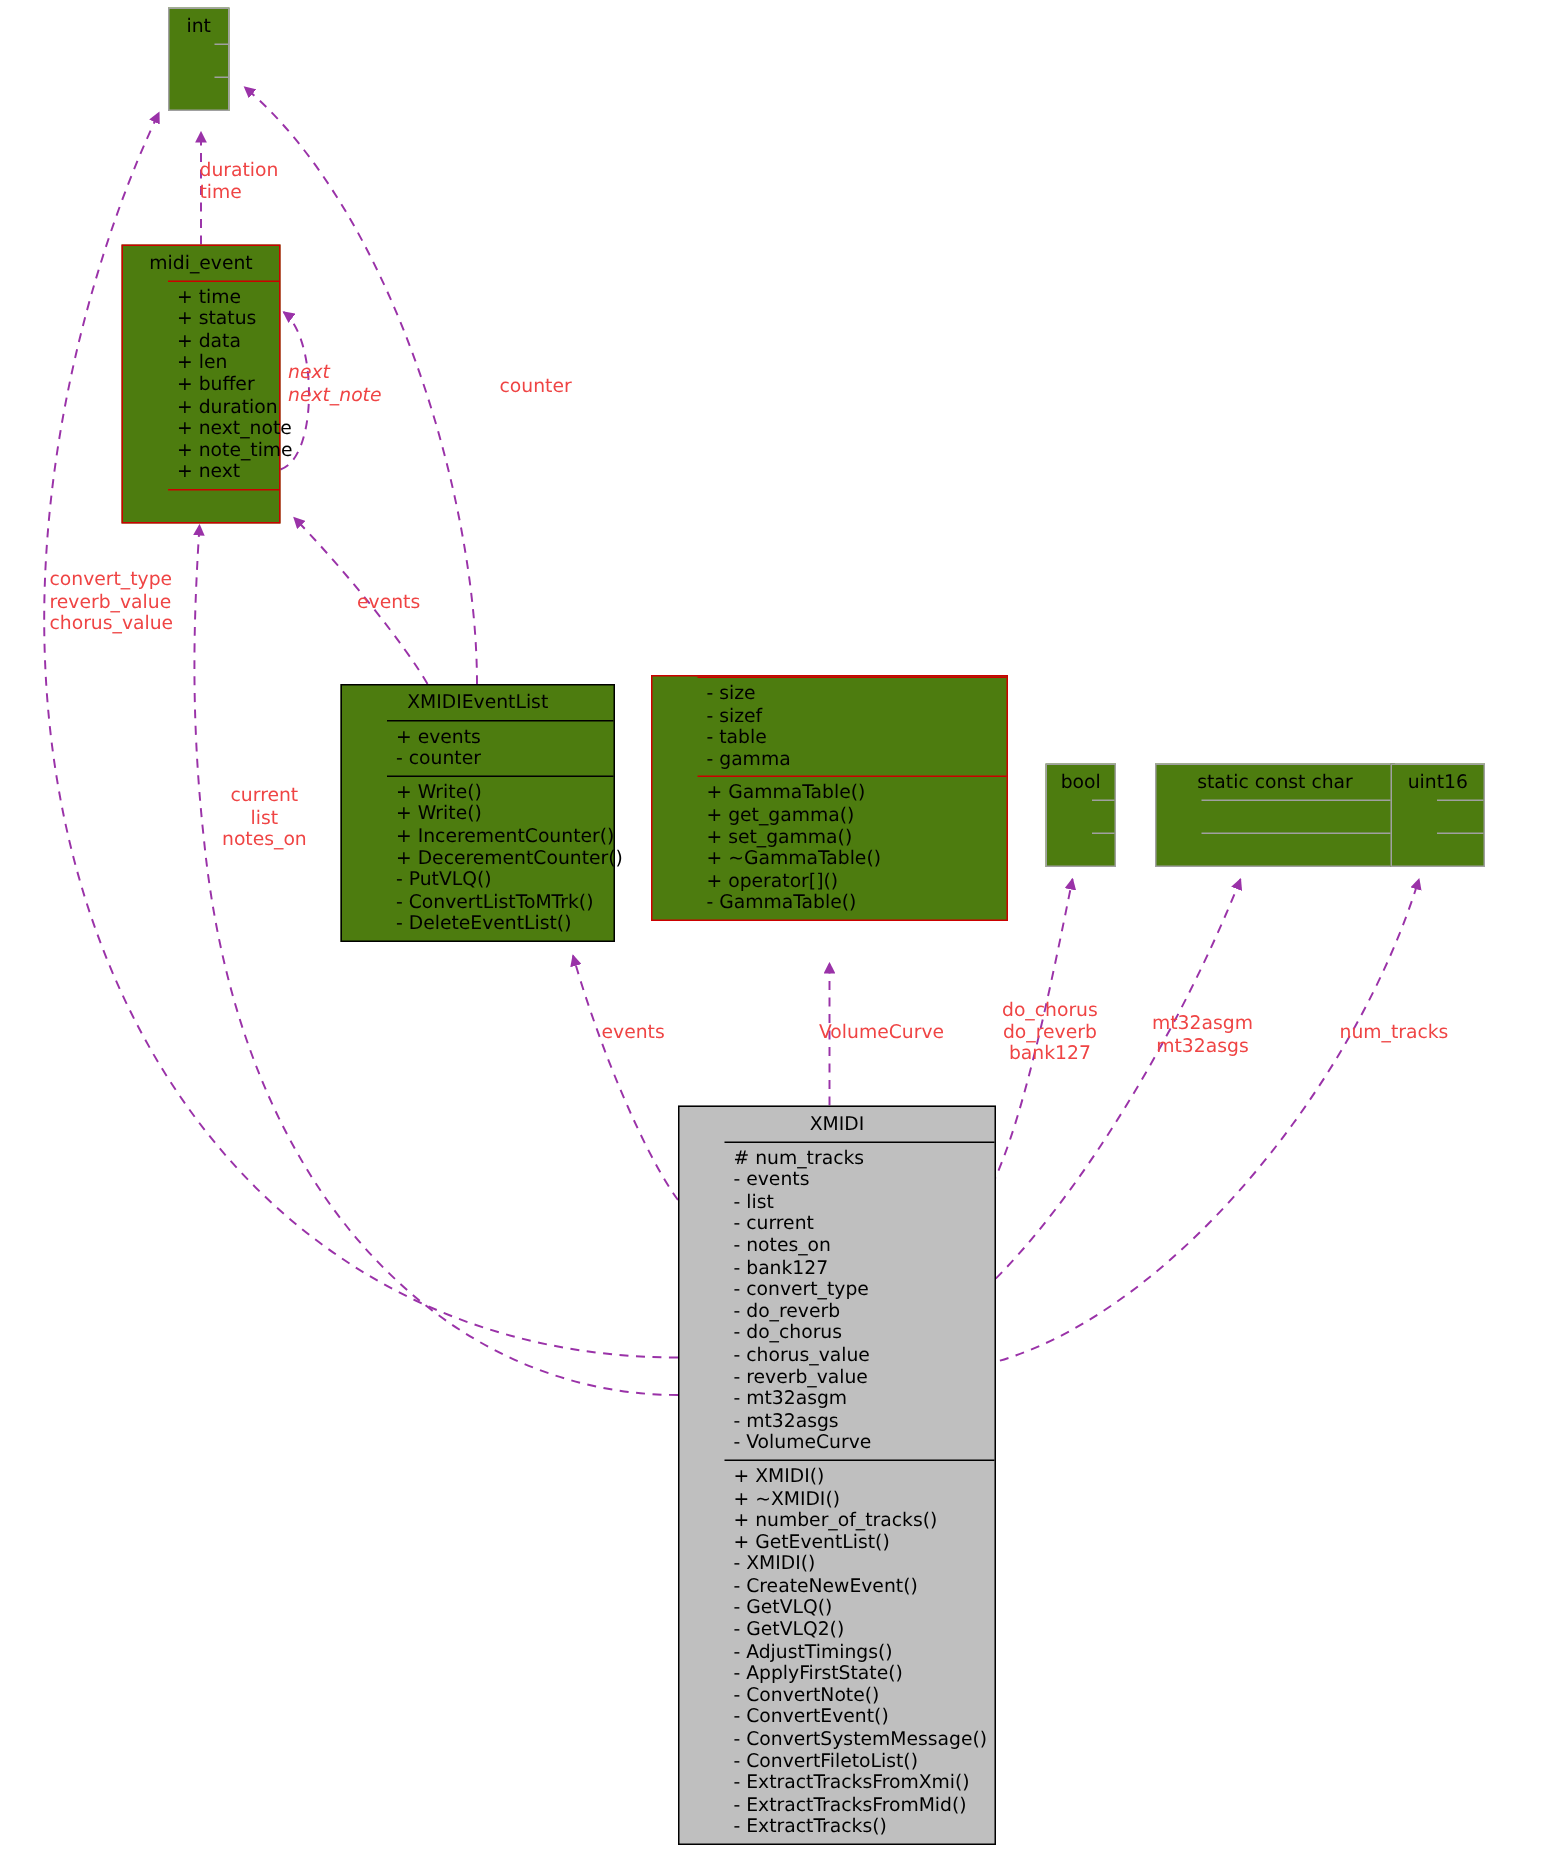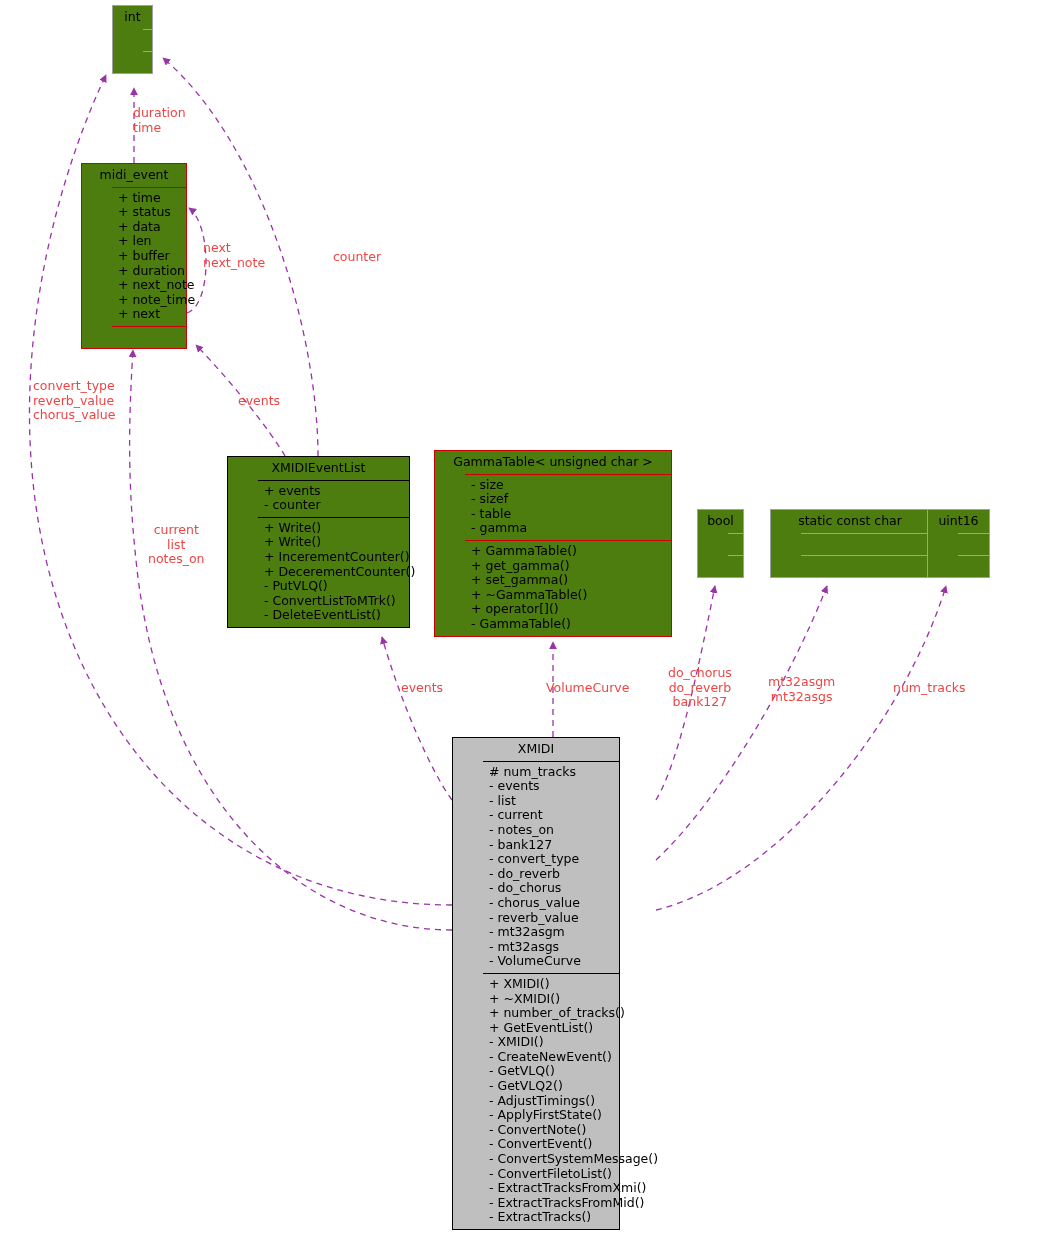--- a/index.html
+++ b/index.html
@@ -146,21 +146,20 @@
       <div class="row">+ Write()</div>
       <div class="row">+ IncerementCounter()</div>
       <div class="row">+ DecerementCounter()</div>
       <div class="row">- PutVLQ()</div>
       <div class="row">- ConvertListToMTrk()</div>
       <div class="row">- DeleteEventList()</div>
     </div>
   </div>
 
   <div class="umlnode red" style="left:434px; top:450px; width:238px;">
-    <div class="title">GammaTable&lt; unsigned char &gt;</div>
     <div class="compartment">
       <div class="row">- size</div>
       <div class="row">- sizef</div>
       <div class="row">- table</div>
       <div class="row">- gamma</div>
     </div>
     <div class="compartment">
       <div class="row">+ GammaTable()</div>
       <div class="row">+ get_gamma()</div>
       <div class="row">+ set_gamma()</div>
@@ -181,21 +180,21 @@
     <div class="compartment empty"></div>
     <div class="compartment empty"></div>
   </div>
 
   <div class="umlnode gray" style="left:927px; top:509px; width:63px;">
     <div class="title">uint16</div>
     <div class="compartment empty"></div>
     <div class="compartment empty"></div>
   </div>
 
-  <div class="umlnode filled" style="left:452px; top:737px; width:168px;">
+  <div class="umlnode filled" style="left:452px; top:737px; width:212px;">
     <div class="title">XMIDI</div>
     <div class="compartment">
       <div class="row"># num_tracks</div>
       <div class="row">- events</div>
       <div class="row">- list</div>
       <div class="row">- current</div>
       <div class="row">- notes_on</div>
       <div class="row">- bank127</div>
       <div class="row">- convert_type</div>
       <div class="row">- do_reverb</div>
@@ -223,21 +222,21 @@
       <div class="row">- ConvertFiletoList()</div>
       <div class="row">- ExtractTracksFromXmi()</div>
       <div class="row">- ExtractTracksFromMid()</div>
       <div class="row">- ExtractTracks()</div>
     </div>
   </div>
 
   <div class="edge-label" style="left:133px; top:106px;">duration
 time</div>
 
-  <div class="edge-label" style="left:203px; top:241px;">next
+  <div class="edge-label" style="left:192px; top:241px;font-style:italic;">next
 next_note</div>
 
   <div class="edge-label" style="left:333px; top:250px;">counter</div>
 
   <div class="edge-label" style="left:33px; top:379px;">convert_type
 reverb_value
 chorus_value</div>
 
   <div class="edge-label" style="left:238px; top:394px;">events</div>
 

